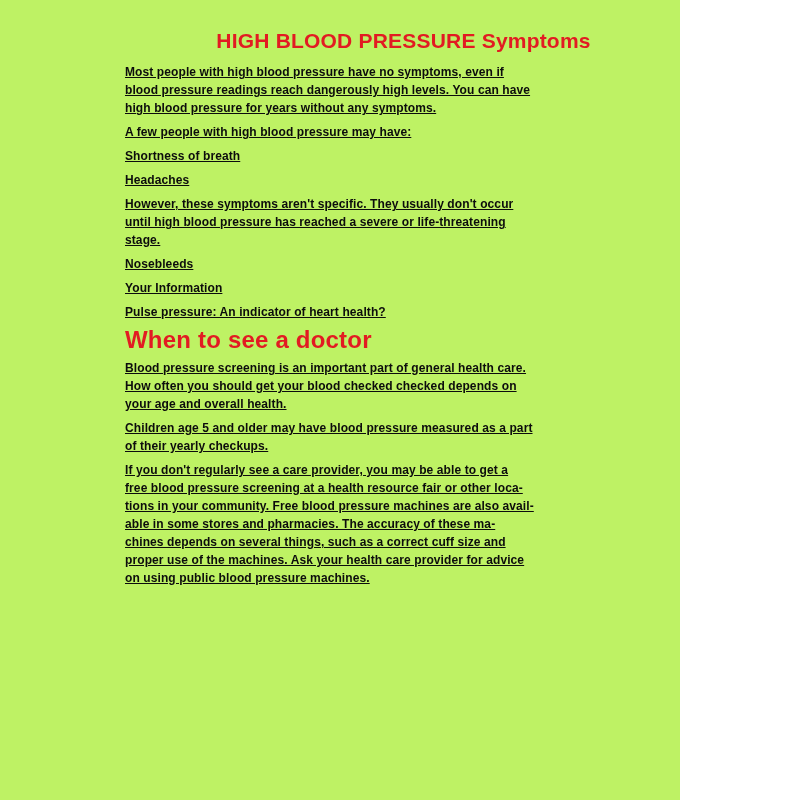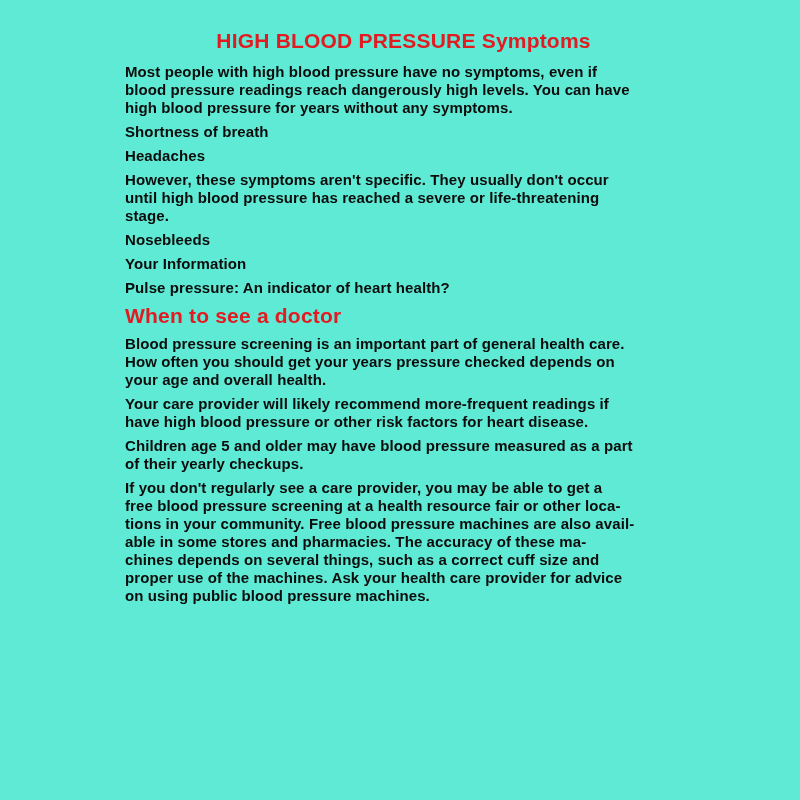--- a/index.html
+++ b/index.html
@@ -9,94 +9,94 @@
   body {
     width: 800px;
     height: 800px;
     background: #ffffff;
     font-family: "Liberation Sans", sans-serif;
     font-weight: 700;
     overflow: hidden;
   }
   .page {
     position: relative;
-    width: 800px;
+    width: 680px;
     height: 800px;
-    background: #5eead4;
+    background: #bef264;
   }
   .article {
     position: absolute;
     left: 125px;
     top: 28px;
     width: 557px;
   }
   .doc-title {
     font-size: 21px;
     line-height: 26px;
     letter-spacing: 0.2px;
     color: #e21b22;
     text-align: center;
     margin: 0 0 9px 0;
     white-space: nowrap;
   }
   .para {
-    font-size: 15px;
+    font-size: 12px;
     line-height: 18px;
     letter-spacing: 0.1px;
     color: #0c0c0c;
     margin: 0 0 6px 0;
     white-space: pre-line;
     text-align: left;
+    text-decoration: underline;
   }
   .section-heading {
-    font-size: 21px;
+    font-size: 24px;
     line-height: 26px;
     letter-spacing: 0.2px;
     color: #e21b22;
     margin: 1px 0 6px 0;
     text-align: left;
     white-space: nowrap;
   }
 </style>
 </head>
 <body>
 
 <div class="page">
   <div class="article">
 
     <div class="doc-title">HIGH BLOOD PRESSURE Symptoms</div>
 
     <p class="para">Most people with high blood pressure have no symptoms, even if
 blood pressure readings reach dangerously high levels. You can have
 high blood pressure for years without any symptoms.</p>
 
+    <p class="para">A few people with high blood pressure may have:</p>
 
     <p class="para">Shortness of breath</p>
 
     <p class="para">Headaches</p>
 
     <p class="para">However, these symptoms aren't specific. They usually don't occur
 until high blood pressure has reached a severe or life-threatening
 stage.</p>
 
     <p class="para">Nosebleeds</p>
 
     <p class="para">Your Information</p>
 
     <p class="para">Pulse pressure: An indicator of heart health?</p>
 
     <div class="section-heading">When to see a doctor</div>
 
     <p class="para">Blood pressure screening is an important part of general health care.
-How often you should get your years pressure checked depends on
+How often you should get your blood checked checked depends on
 your age and overall health.</p>
 
 
-    <p class="para">Your care provider will likely recommend more-frequent readings if
-have high blood pressure or other risk factors for heart disease.</p>
 
     <p class="para">Children age 5 and older may have blood pressure measured as a part
 of their yearly checkups.</p>
 
     <p class="para">If you don't regularly see a care provider, you may be able to get a
 free blood pressure screening at a health resource fair or other loca-
 tions in your community. Free blood pressure machines are also avail-
 able in some stores and pharmacies. The accuracy of these ma-
 chines depends on several things, such as a correct cuff size and
 proper use of the machines. Ask your health care provider for advice

